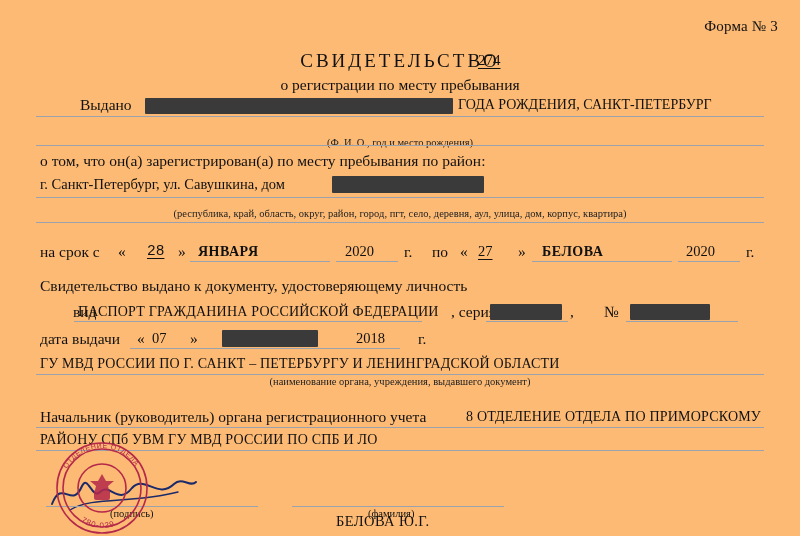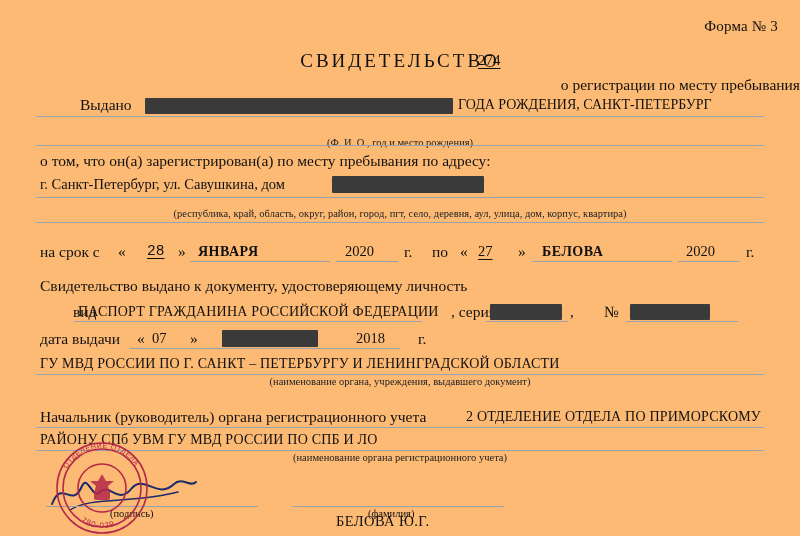--- a/index.html
+++ b/index.html
@@ -51,21 +51,21 @@
     top: 52px;
     left: 478px;
     font-size: 15px;
     text-decoration: underline;
     text-underline-offset: 3px;
   }
   .subtitle {
     top: 76px;
     left: 0;
     width: 800px;
-    text-align: right;
+    text-align: center;
     font-size: 15.5px;
   }
   .lbl { font-size: 15.5px; }
   .small-center {
     position: absolute;
     width: 800px;
     left: 0;
     text-align: center;
     font-size: 10.5px;
     color: #222;
@@ -106,21 +106,21 @@
   <div class="title-num">274</div>
   <div class="abs subtitle">о регистрации по месту пребывания</div>
 
   <div class="abs lbl" style="top:96px; left:80px;">Выдано</div>
   <span class="abs redact" style="top:98px; left:145px; width:308px; height:16px;"></span>
   <div class="abs caps" style="top:97px; left:458px;">ГОДА РОЖДЕНИЯ, САНКТ-ПЕТЕРБУРГ</div>
   <div class="rule" style="top:116px; left:36px; width:728px;"></div>
   <div class="small-center" style="top:137px;">(Ф. И. О., год и место рождения)</div>
   <div class="rule" style="top:145px; left:36px; width:728px;"></div>
 
-  <div class="abs lbl" style="top:152px; left:40px;">о том, что он(а) зарегистрирован(а) по месту пребывания по адресу:</div>
+  <div class="abs lbl" style="top:152px; left:40px;">о том, что он(а) зарегистрирован(а) по месту пребывания по район:</div>
   <div class="abs field-val" style="top:176px; left:40px;">г. Санкт-Петербург, ул. Савушкина, дом</div>
   <span class="abs redact" style="top:176px; left:332px; width:152px; height:17px;"></span>
   <div class="rule" style="top:197px; left:36px; width:728px;"></div>
   <div class="small-center" style="top:208px;">(республика, край, область, округ, район, город, пгт, село, деревня, аул, улица, дом, корпус, квартира)</div>
   <div class="rule" style="top:222px; left:36px; width:728px;"></div>
 
   <div class="abs lbl" style="top:243px; left:40px;">на срок с</div>
   <div class="abs lbl" style="top:243px; left:118px;">«</div>
   <div class="abs field-val uline" style="top:243px; left:147px;font-family:Liberation Mono, monospace;">28</div>
   <div class="abs lbl" style="top:243px; left:178px;">»</div>
@@ -159,25 +159,24 @@
   <span class="abs redact" style="top:330px; left:222px; width:96px; height:17px;"></span>
   <div class="abs field-val" style="top:330px; left:356px;">2018</div>
   <div class="abs lbl" style="top:330px; left:418px;">г.</div>
   <div class="rule" style="top:348px; left:130px; width:270px;"></div>
 
   <div class="abs caps" style="top:356px; left:40px; letter-spacing:.2px;">ГУ  МВД  РОССИИ  ПО  Г. САНКТ – ПЕТЕРБУРГУ  И  ЛЕНИНГРАДСКОЙ ОБЛАСТИ</div>
   <div class="rule" style="top:374px; left:36px; width:728px;"></div>
   <div class="small-center" style="top:376px;">(наименование органа, учреждения, выдавшего документ)</div>
 
   <div class="abs lbl" style="top:408px; left:40px;">Начальник (руководитель) органа регистрационного учета</div>
-  <div class="abs caps" style="top:409px; left:466px; letter-spacing:.2px;">2 ОТДЕЛЕНИЕ ОТДЕЛА  ПО ПРИМОРСКОМУ</div>
+  <div class="abs caps" style="top:409px; left:466px; letter-spacing:.2px;">8 ОТДЕЛЕНИЕ ОТДЕЛА  ПО ПРИМОРСКОМУ</div>
   <div class="rule" style="top:427px; left:36px; width:728px;"></div>
   <div class="abs caps" style="top:432px; left:40px; letter-spacing:.2px;">РАЙОНУ СПб УВМ  ГУ  МВД  РОССИИ  ПО  СПБ  И  ЛО</div>
   <div class="rule" style="top:450px; left:36px; width:728px;"></div>
-  <div class="small-center" style="top:452px;">(наименование органа регистрационного учета)</div>
 
   <svg class="sig" viewBox="0 0 150 44">
     <path d="M4 34 C14 8, 24 40, 34 16 C40 4, 44 30, 52 22 C62 12, 70 36, 84 18 C96 4, 110 30, 126 14 C134 6, 142 18, 148 12" fill="none" stroke="#1b2a6b" stroke-width="2" stroke-linecap="round"></path>
     <path d="M22 40 C44 26, 84 34, 130 22" fill="none" stroke="#1b2a6b" stroke-width="1.4" stroke-linecap="round"></path>
   </svg>
   <div class="rule" style="top:506px; left:46px; width:212px;"></div>
   <div class="abs" style="top:508px; left:110px; font-size:10.5px;">(подпись)</div>
 
   <div class="abs field-val" style="top:489px; left:336px; letter-spacing:.4px;margin-top:24px;">БЕЛОВА Ю.Г.</div>
   <div class="rule" style="top:506px; left:292px; width:212px;"></div>

